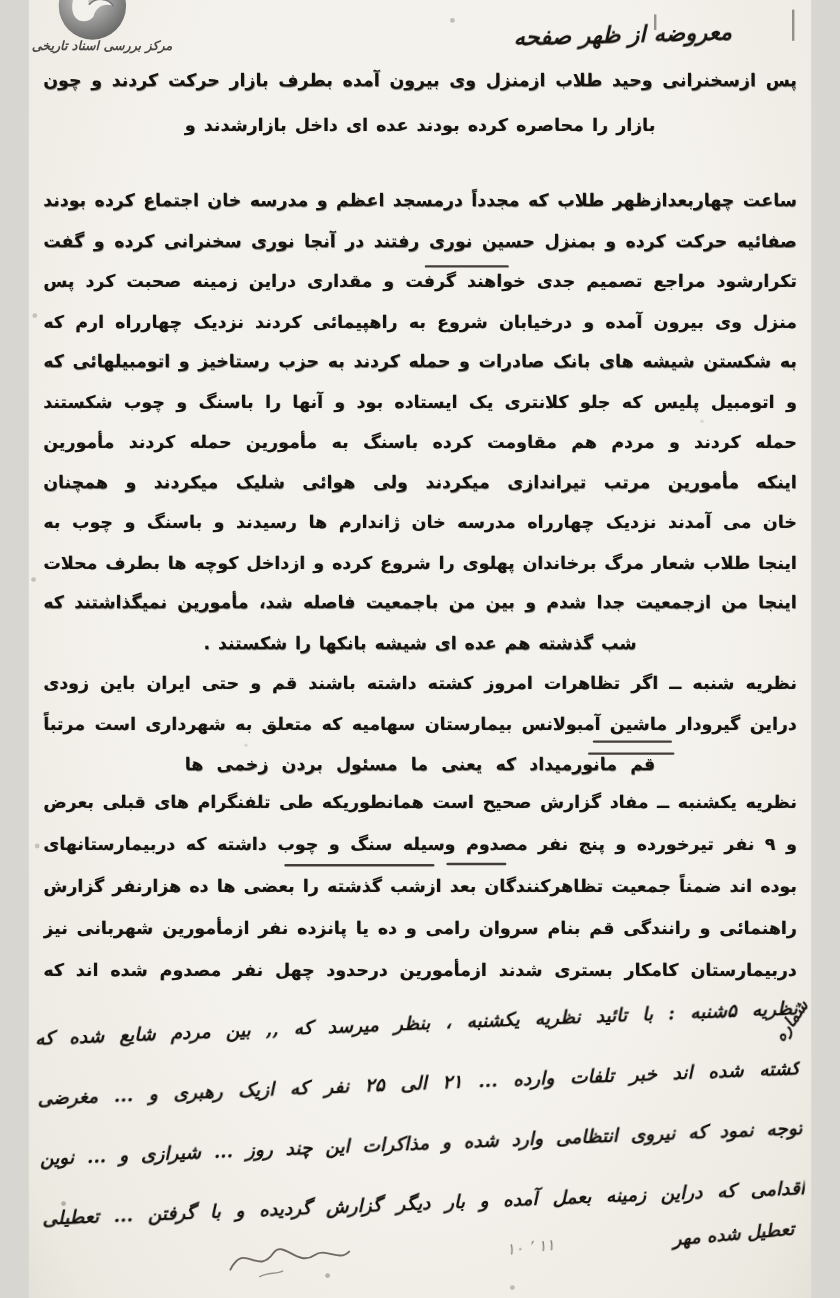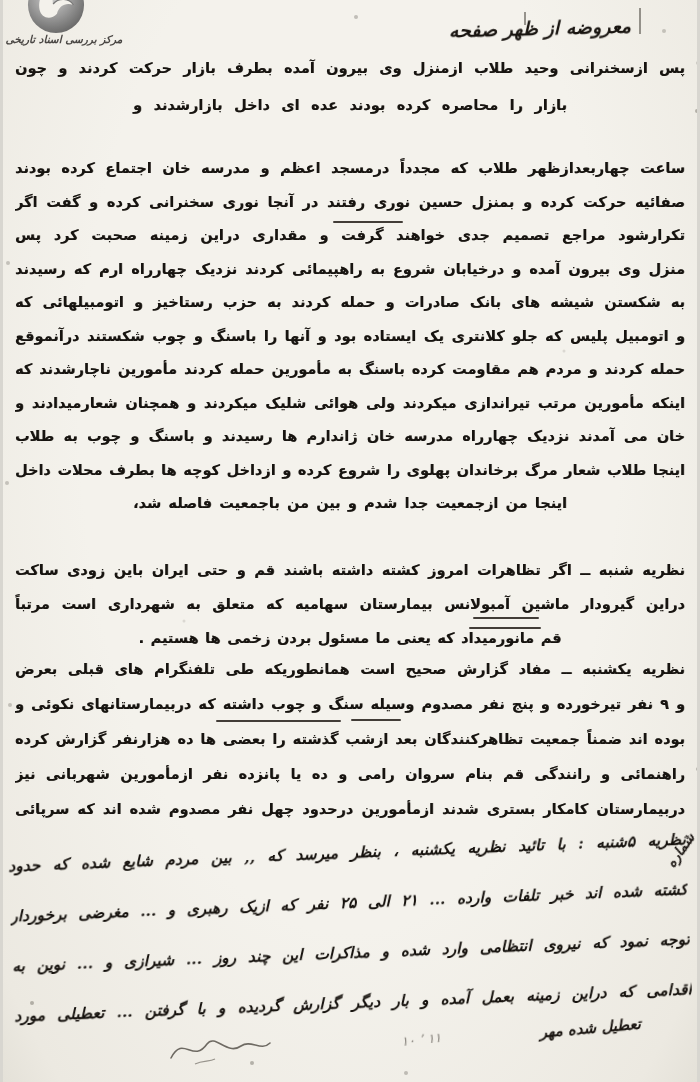--- a/index.html
+++ b/index.html
@@ -3,21 +3,20 @@
 <meta charset="utf-8">
 <style>
   html,body{margin:0;padding:0;background:#d8d6d0;}
   .page{
     position:relative;
     width:652px;height:1082px;
     margin:0 auto;
     background:radial-gradient(ellipse at 50% 38%, #f4f2ec 55%, #ece9e1 92%, #e4e1d8 100%);
     overflow:hidden;
     font-family:"DejaVu Sans", sans-serif;
-    padding-left:42px;
   }
   
   .stamp{position:absolute;left:0;top:0;width:130px;height:56px;}
   .stamp-logo{position:absolute;left:24px;top:-24px;width:58px;height:58px;opacity:.92;}
   .stamp-caption{
     position:absolute;left:0;top:33px;width:122px;
     direction:rtl;text-align:center;
     font-size:10.5px;font-weight:700;font-style:italic;
     color:#4a4744;letter-spacing:0;
     filter:blur(.2px);
@@ -149,20 +148,21 @@
       <div class="tline">صفائیه حرکت کرده و بمنزل حسین نوری رفتند در آنجا نوری سخنرانی کرده و گفت اگر درجراید این قبیل حرفها</div>
       <div class="tline">تکرارشود مراجع تصمیم جدی خواهند گرفت و مقداری دراین زمینه صحبت کرد پس ازسخنرانی نوری مردم از ــ</div>
       <div class="tline">منزل وی بیرون آمده و درخیابان شروع به راهپیمائی کردند نزدیک چهارراه ارم که رسیدند چندنفر شروع کردند</div>
       <div class="tline">به شکستن شیشه های بانک صادرات و حمله کردند به حزب رستاخیز و اتومبیلهائی که جلوحزب پارک شده بود</div>
       <div class="tline">و اتومبیل پلیس که جلو کلانتری یک ایستاده بود و آنها را باسنگ و چوب شکستند درآنموقع مأمورین به جمعیت</div>
       <div class="tline">حمله کردند و مردم هم مقاومت کرده باسنگ به مأمورین حمله کردند مأمورین ناچارشدند که تیراندازی کنند منتها</div>
       <div class="tline">اینکه مأمورین مرتب تیراندازی میکردند ولی هوائی شلیک میکردند و همچنان شعارمیدادند و بطرف مدرسه</div>
       <div class="tline">خان می آمدند نزدیک چهارراه مدرسه خان ژاندارم ها رسیدند و باسنگ و چوب به طلاب حمله کردند در</div>
       <div class="tline">اینجا طلاب شعار مرگ برخاندان پهلوی را شروع کرده و ازداخل کوچه ها بطرف محلات داخل شهر رفته در</div>
       <div class="tline">اینجا من ازجمعیت جدا شدم و بین من باجمعیت فاصله شد، مأمورین نمیگذاشتند که بداخل کوچه خان بروم ضمناً</div>
+      <div class="tline">شب گذشته هم عده ای شیشه بانکها را شکستند .</div>
     </div>
 
   <div class="para" id="p3">
 
   <div class="tline">نظریه شنبه ــ اگر تظاهرات امروز کشته داشته باشند قم و حتی ایران باین زودی ساکت نخواهد شد ضمنــاً</div>
       <div class="tline">دراین گیرودار ماشین آمبولانس بیمارستان سهامیه که متعلق به شهرداری است مرتباً آژیرکشان درخیابانهای</div>
       <div class="tline">قم مانورمیداد که یعنی ما مسئول بردن زخمی ها هستیم .</div>
     </div>
 
   <div class="para" id="p4">

